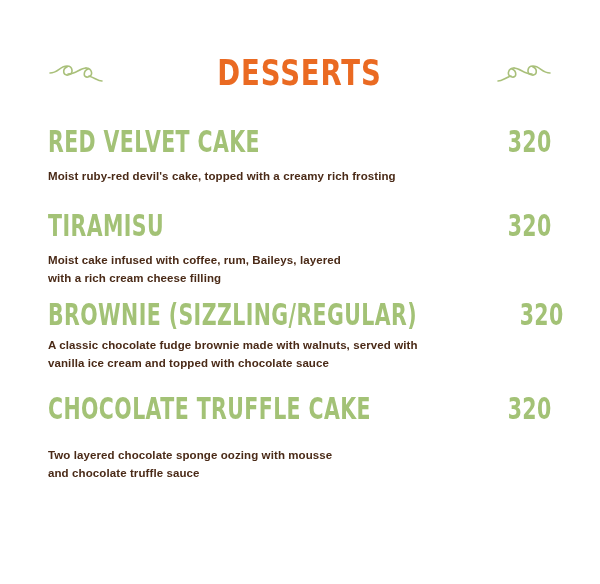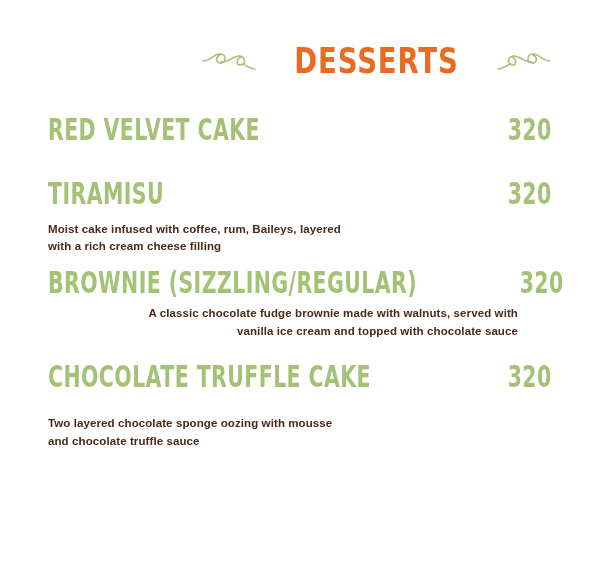--- a/index.html
+++ b/index.html
@@ -19,23 +19,23 @@
     width: 600px;
     height: 584px;
     position: relative;
     padding: 0 48px;
   }
 
   
   .menu-header {
     display: flex;
     align-items: center;
-    justify-content: flex-end;
-    gap: 24px;
-    padding-top: 42px;
+    justify-content: space-between;
+    gap: 6px;
+    padding-top: 54px;
     padding-bottom: 20px;
   }
   .flourish {
     color: #a9c07a;
     font-size: 26px;
     line-height: 1;
     letter-spacing: -1px;
     display: inline-block;
   }
   .flourish svg { display: block; }
@@ -91,24 +91,24 @@
     font-size: 11.5px;
     font-weight: bold;
     line-height: 1.55;
     color: #4a2a17;
     letter-spacing: 0.1px;
     max-width: 470px;
     white-space: pre-line;
   }
 
   
-  .menu-item.i0 { margin-bottom: 38px; }
+  .menu-item.i0 { margin-bottom: 28px; }
   .menu-item.i1 { margin-bottom: 15px; }
   .menu-item.i2 { margin-bottom: 24px; }
-  .menu-item.i2 .item-desc { margin-top: 8px; text-align: right; }
+  .menu-item.i2 .item-desc { margin-top: 8px; }
   .menu-item.i3 .item-desc { margin-top: 24px; }
 </style>
 </head>
 <body>
 
 <div class="menu-page">
 
   <div class="menu-header">
     <span class="flourish">
       <svg width="56" height="26" viewBox="0 0 56 26" aria-hidden="true">
@@ -133,20 +133,21 @@
     </span>
   </div>
 
   <div class="items">
 
     <div class="menu-item i0">
       <div class="item-head">
         <div class="item-name">RED VELVET CAKE</div>
         <div class="item-price">320</div>
       </div>
+      <div class="item-desc">Moist ruby-red devil's cake, topped with a creamy rich frosting</div>
     </div>
 
     <div class="menu-item i1">
       <div class="item-head">
         <div class="item-name">TIRAMISU</div>
         <div class="item-price">320</div>
       </div>
       <div class="item-desc">Moist cake infused with coffee, rum, Baileys, layered
 with a rich cream cheese filling</div>
     </div>

